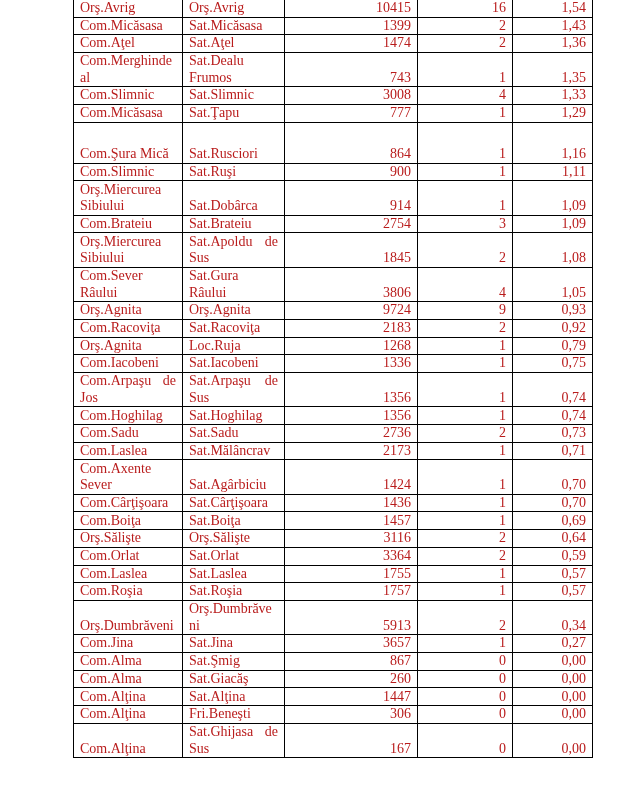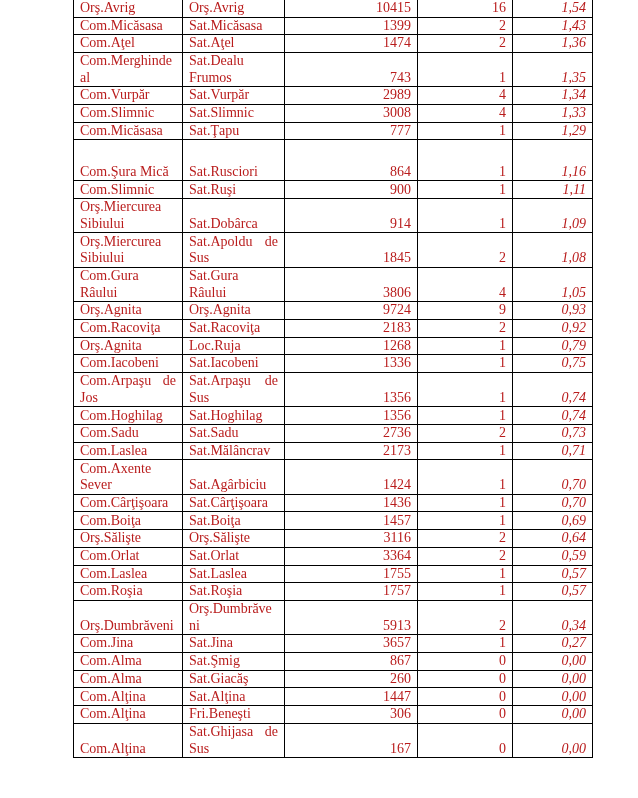--- a/index.html
+++ b/index.html
@@ -42,21 +42,20 @@
     hyphens: none;
   }
   
   td.col-population, td.col-count {
     text-align: right;
     padding-right: 8px;
   }
   td.col-rate {
     text-align: right;
     padding-right: 5px;
-    font-style: italic;
   }
   
   tr.f td { height: 16px; border-top: none; }   
   tr.s td { height: 16.7px; }                    
   tr.d td { height: 33.4px; }                    
   tr.t td { height: 40px; text-align: right; } 
 </style>
 </head>
 <body>
 
@@ -92,27 +91,20 @@
           <td class="col-rate">1,36</td>
         </tr>
         <tr class="d">
           <td class="col-admin-unit">Com.Merghindeal</td>
           <td class="col-locality">Sat.Dealu Frumos</td>
           <td class="col-population">743</td>
           <td class="col-count">1</td>
           <td class="col-rate">1,35</td>
         </tr>
         <tr class="s">
-          <td class="col-admin-unit">Com.Vurpăr</td>
-          <td class="col-locality">Sat.Vurpăr</td>
-          <td class="col-population">2989</td>
-          <td class="col-count">4</td>
-          <td class="col-rate">1,34</td>
-        </tr>
-        <tr class="s">
           <td class="col-admin-unit">Com.Slimnic</td>
           <td class="col-locality">Sat.Slimnic</td>
           <td class="col-population">3008</td>
           <td class="col-count">4</td>
           <td class="col-rate">1,33</td>
         </tr>
         <tr class="s">
           <td class="col-admin-unit">Com.Micăsasa</td>
           <td class="col-locality">Sat.Ţapu</td>
           <td class="col-population">777</td>
@@ -133,29 +125,36 @@
           <td class="col-count">1</td>
           <td class="col-rate">1,11</td>
         </tr>
         <tr class="d">
           <td class="col-admin-unit">Orş.Miercurea Sibiului</td>
           <td class="col-locality">Sat.Dobârca</td>
           <td class="col-population">914</td>
           <td class="col-count">1</td>
           <td class="col-rate">1,09</td>
         </tr>
+        <tr class="s">
+          <td class="col-admin-unit">Com.Brateiu</td>
+          <td class="col-locality">Sat.Brateiu</td>
+          <td class="col-population">2754</td>
+          <td class="col-count">3</td>
+          <td class="col-rate">1,09</td>
+        </tr>
         <tr class="d">
           <td class="col-admin-unit">Orş.Miercurea Sibiului</td>
           <td class="col-locality">Sat.Apoldu de Sus</td>
           <td class="col-population">1845</td>
           <td class="col-count">2</td>
           <td class="col-rate">1,08</td>
         </tr>
         <tr class="d">
-          <td class="col-admin-unit">Com.Gura Râului</td>
+          <td class="col-admin-unit">Com.Sever Râului</td>
           <td class="col-locality">Sat.Gura Râului</td>
           <td class="col-population">3806</td>
           <td class="col-count">4</td>
           <td class="col-rate">1,05</td>
         </tr>
         <tr class="s">
           <td class="col-admin-unit">Orş.Agnita</td>
           <td class="col-locality">Orş.Agnita</td>
           <td class="col-population">9724</td>
           <td class="col-count">9</td>

